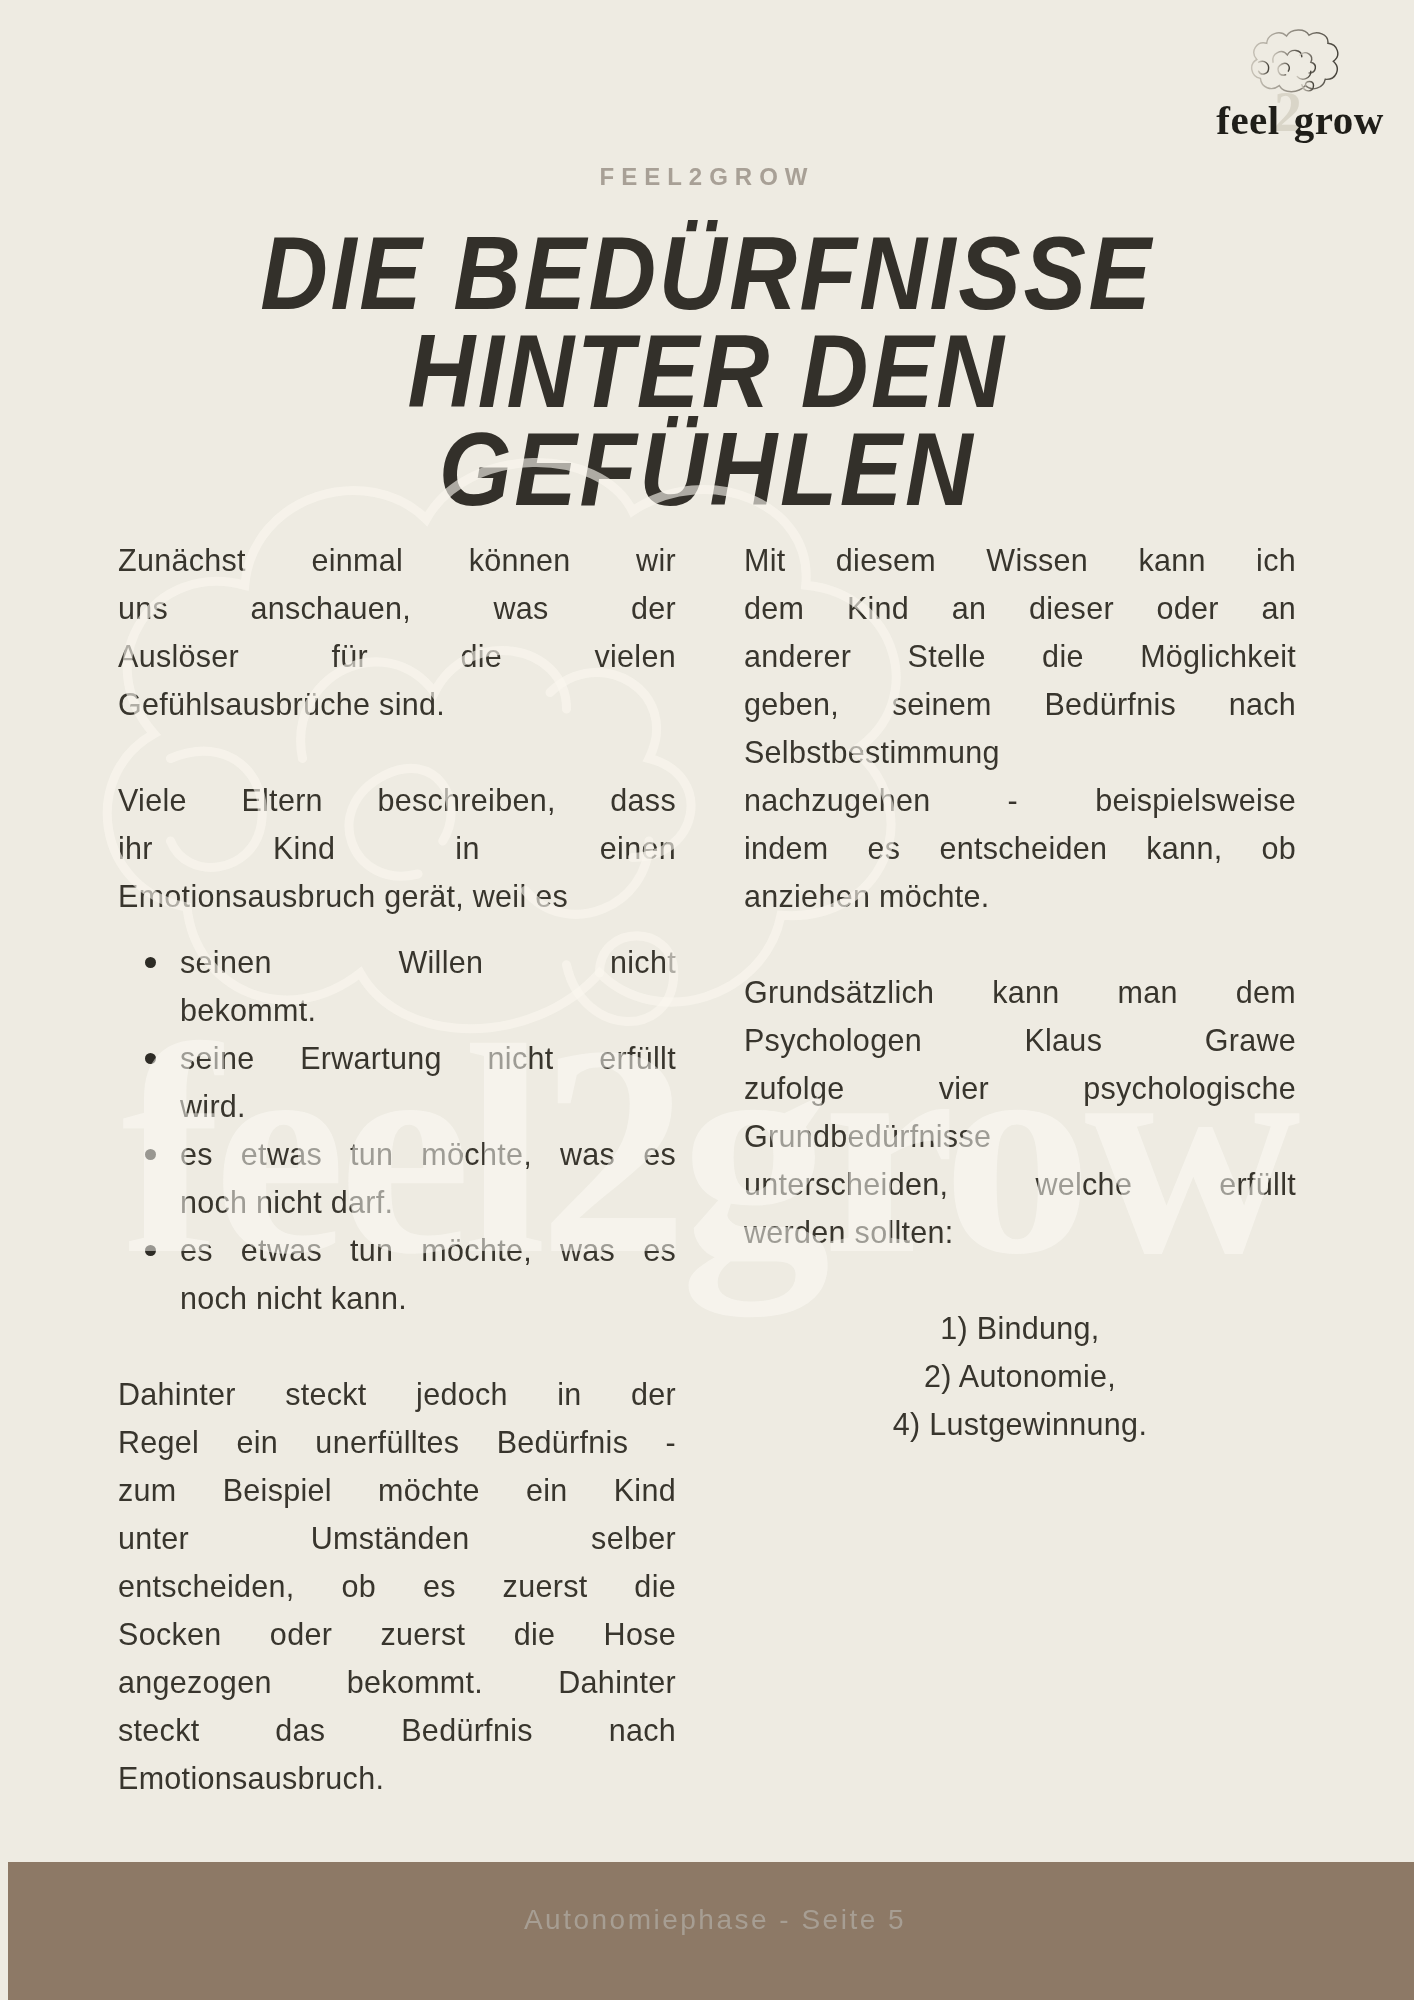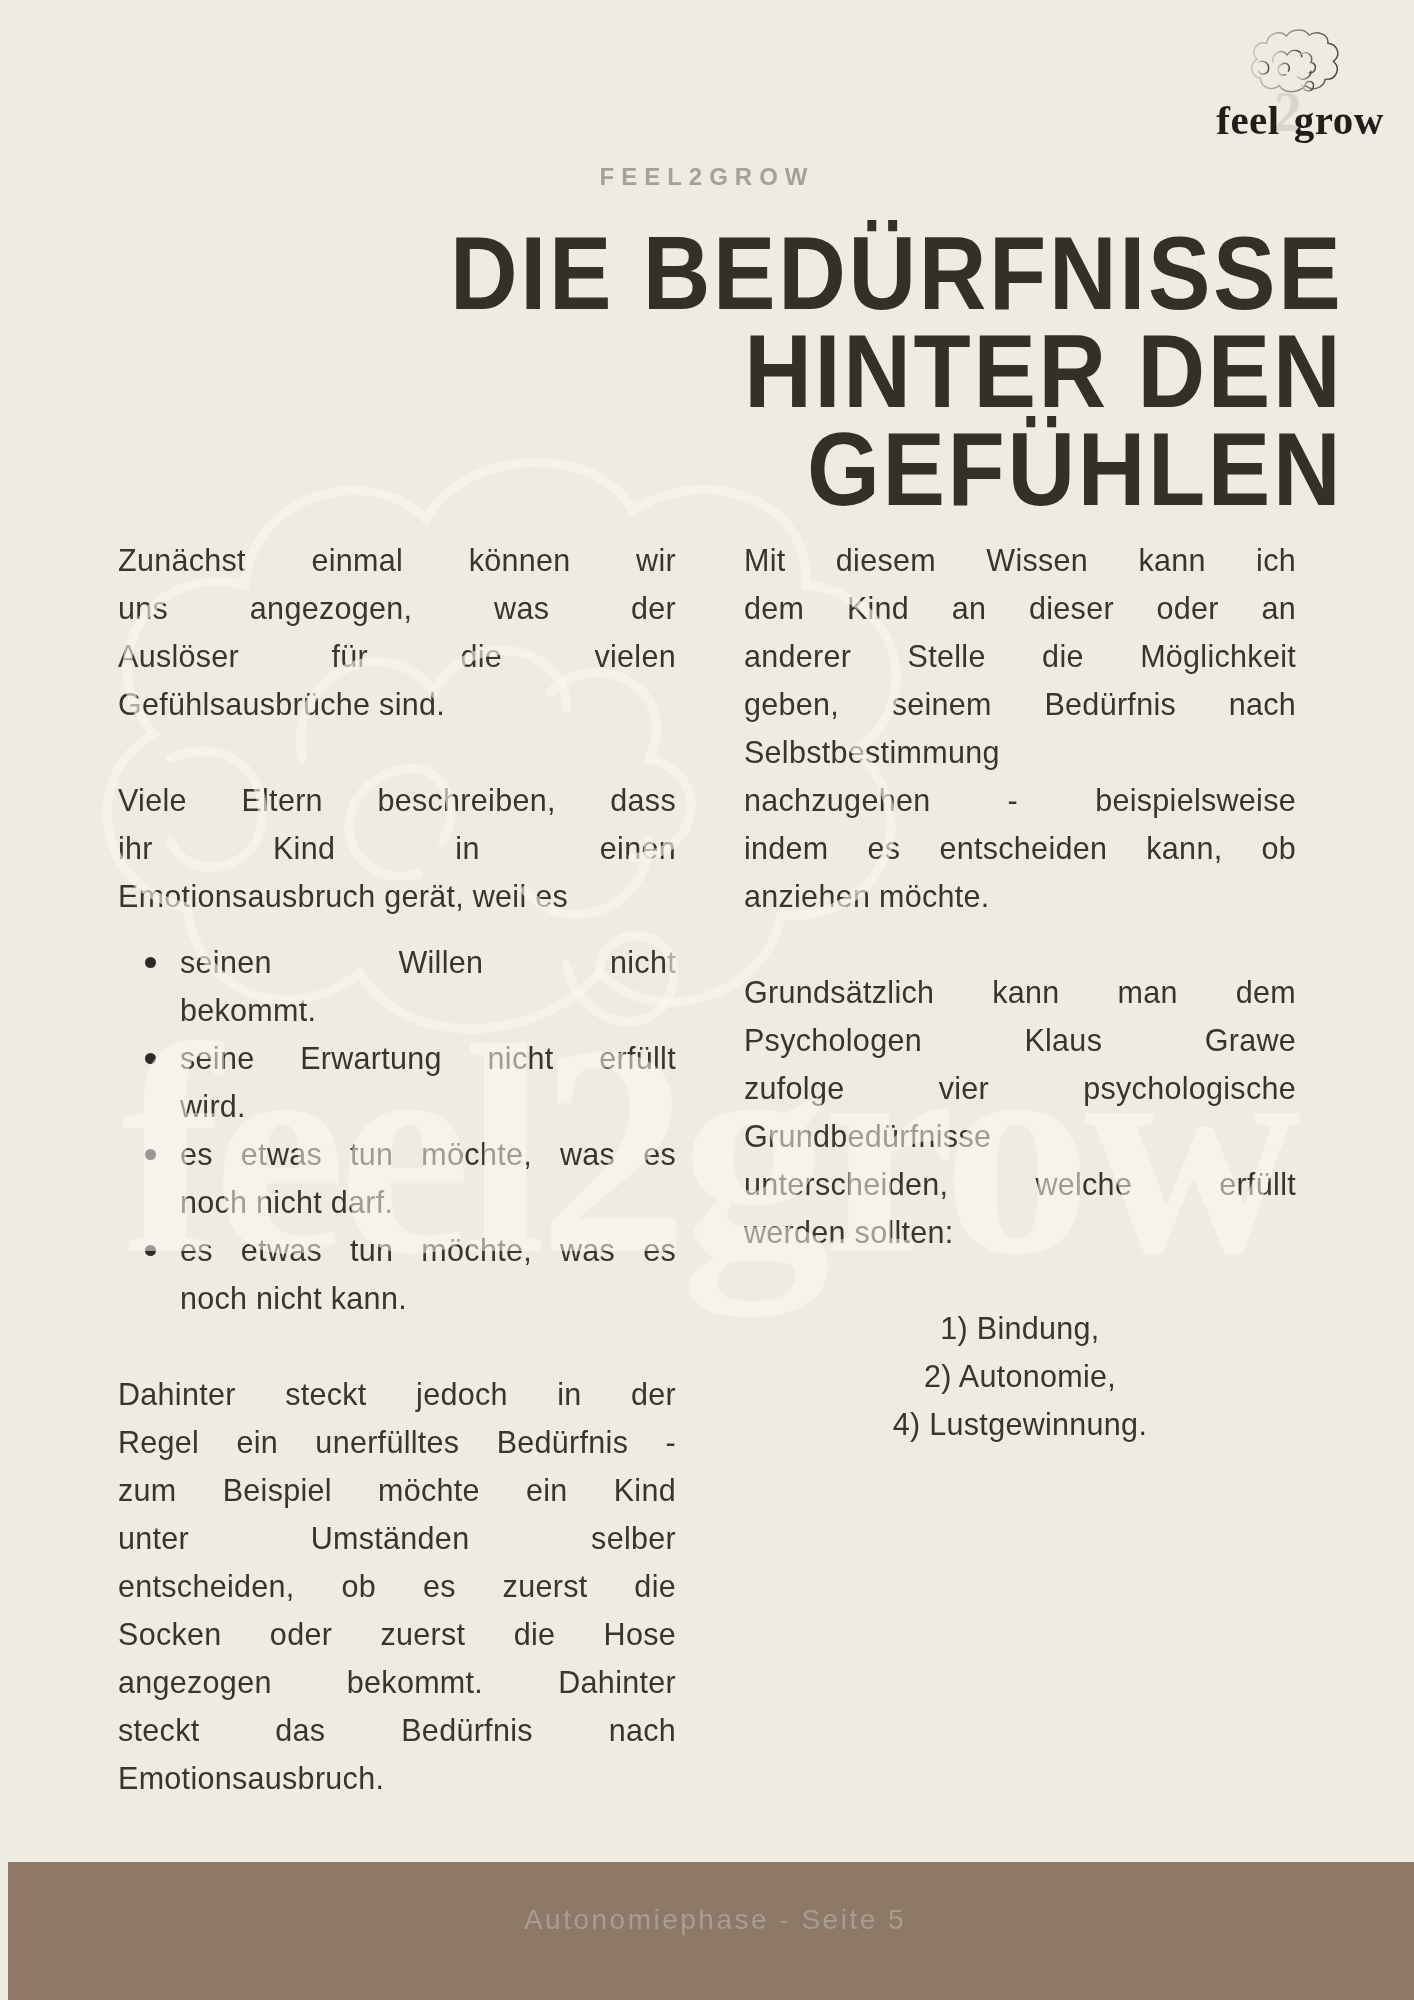--- a/index.html
+++ b/index.html
@@ -8,21 +8,21 @@
     background:linear-gradient(180deg,#f1eee5 0%,#ece9df 22%,#e8e5da 48%,#ecead f 70%,#efece3 93%,#efece3 100%);
     background-color:#eeebe2;
     font-family:"Liberation Sans", sans-serif;
   }
   
   .content{position:absolute;inset:0;z-index:1;}
   .brand-small{
     position:absolute;top:163px;left:0;width:100%;text-align:center;
     font-size:24px;font-weight:700;letter-spacing:7px;color:#a8a096;
   }
-  .title{position:absolute;top:224px;left:0;width:100%;margin:0;text-align:right;color:#33302a;}
+  .title{position:absolute;top:224px;left:0;width:100%;margin:0;text-align:center;color:#33302a;font-style:italic;}
   .t-line{
     font-size:104px;line-height:98px;font-weight:700;letter-spacing:3px;
     transform:scaleX(0.9);transform-origin:50% 0;white-space:nowrap;
   }
   .columns{position:absolute;top:536px;left:118px;width:1178px;display:flex;gap:68px;}
   .col{color:#38352d;font-size:30.5px;line-height:48px;font-weight:300;letter-spacing:0.3px;}
   .col-left{width:565px;}
   .col-right{width:559px;}
   .para{margin:0 0 48px 0;}
   .para.tight{margin-bottom:18px;}
@@ -68,21 +68,21 @@
       <div class="t-line">DIE BEDÜRFNISSE</div>
       <div class="t-line">HINTER DEN</div>
       <div class="t-line">GEFÜHLEN</div>
     </h1>
 
     <main class="columns">
 
       <section class="col col-left">
         <p class="para">
           <span class="line">Zunächst einmal können wir</span>
-          <span class="line">uns angezogen, was der</span>
+          <span class="line">uns anschauen, was der</span>
           <span class="line">Auslöser für die vielen</span>
           <span class="line lend">Gefühlsausbrüche sind.</span>
         </p>
         <p class="para tight">
           <span class="line">Viele Eltern beschreiben, dass</span>
           <span class="line">ihr Kind in einen</span>
           <span class="line lend">Emotionsausbruch gerät, weil es</span>
         </p>
         <ul class="bullets">
           <li>

